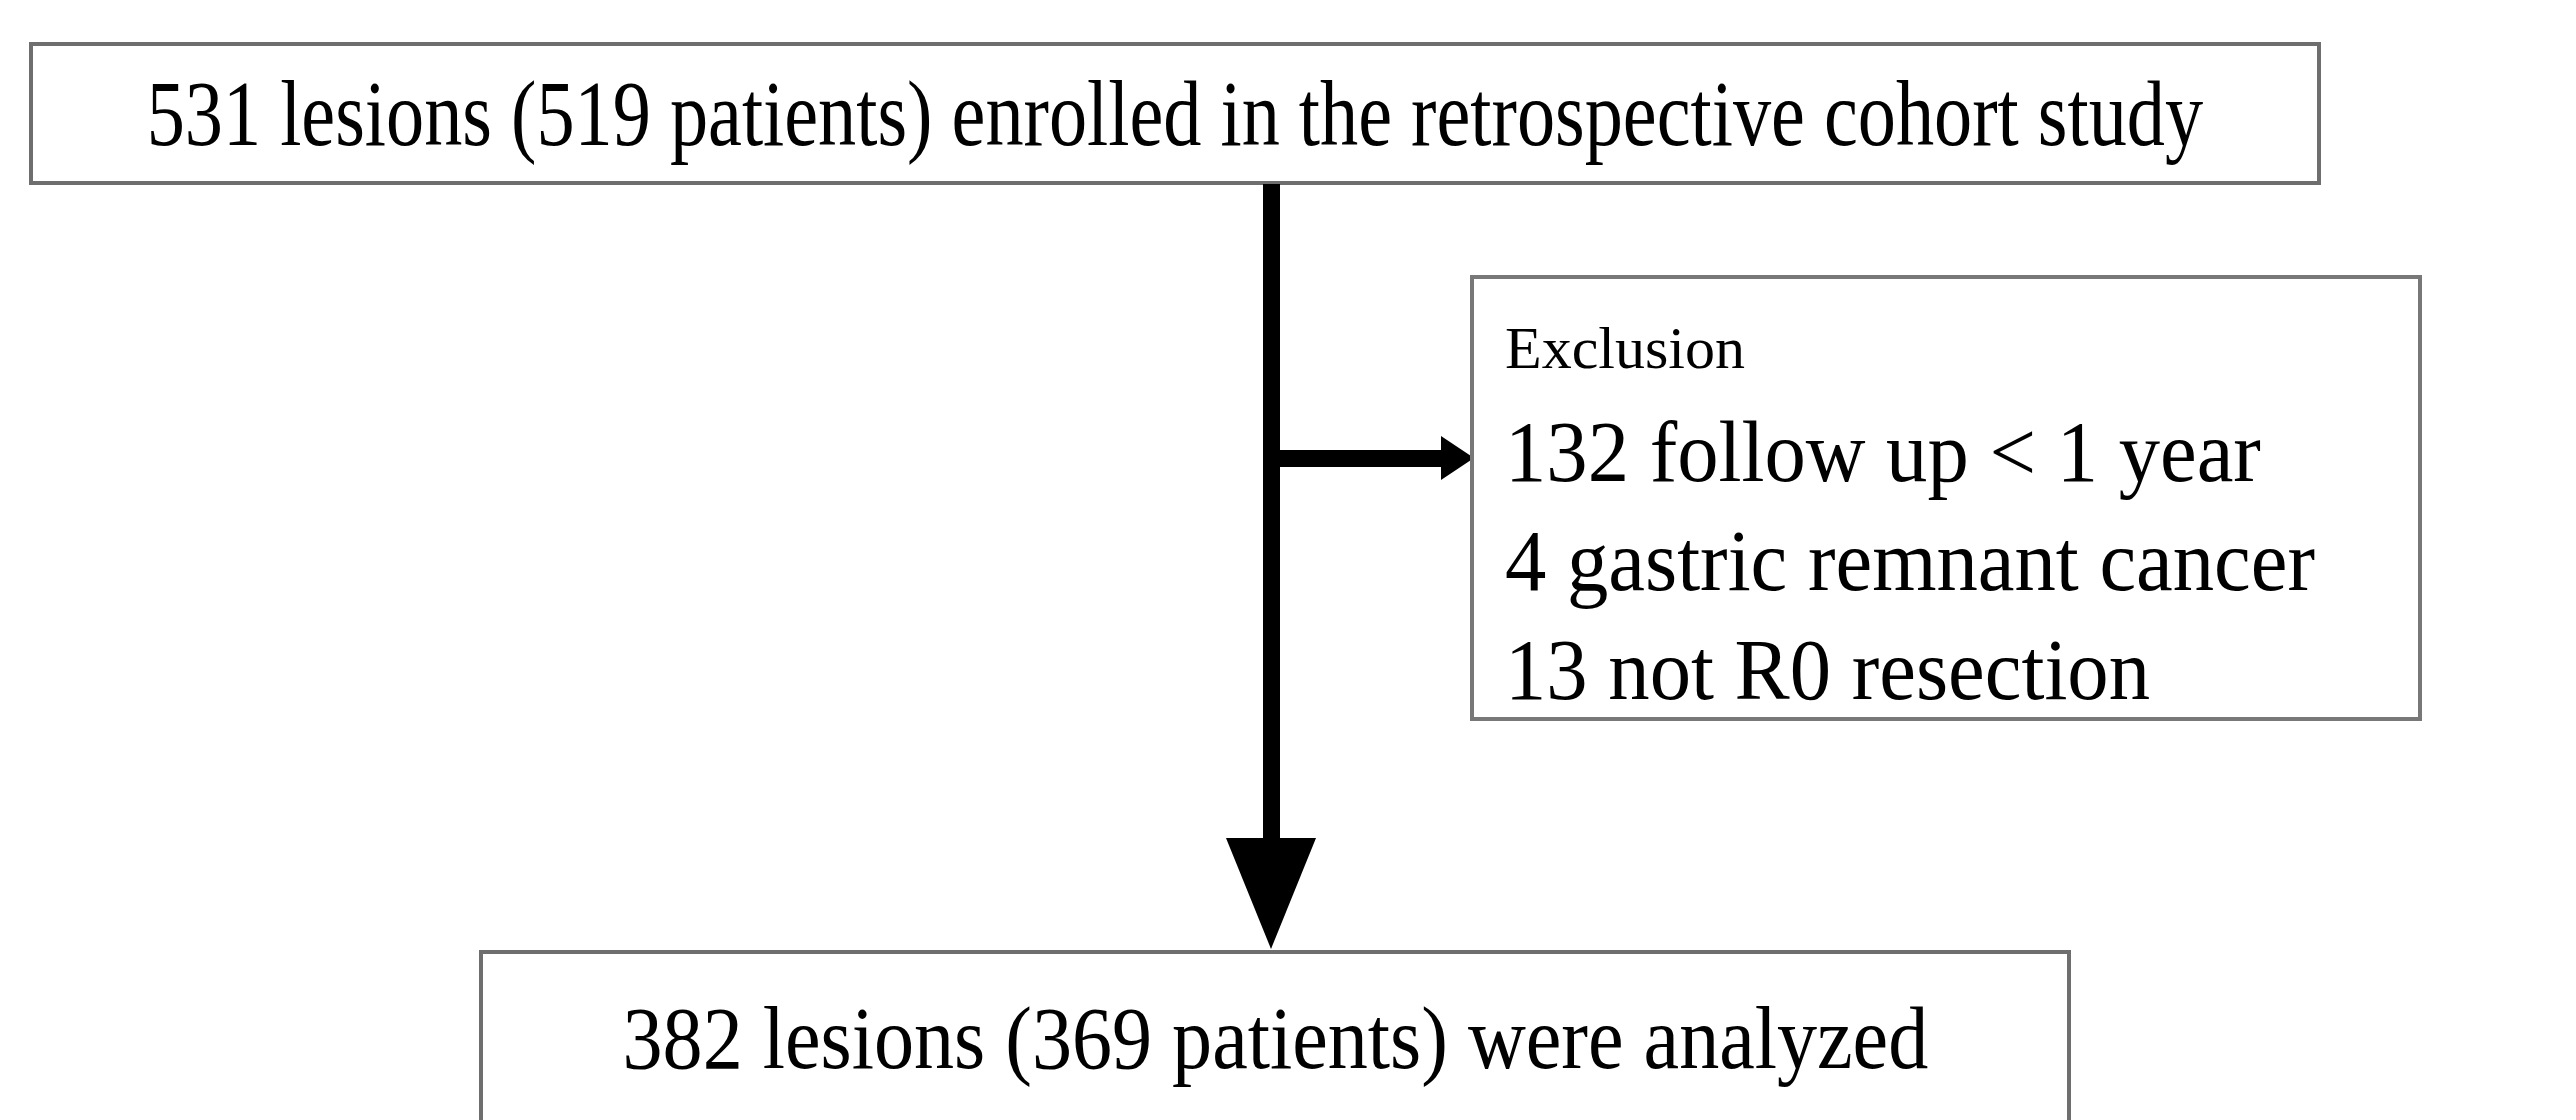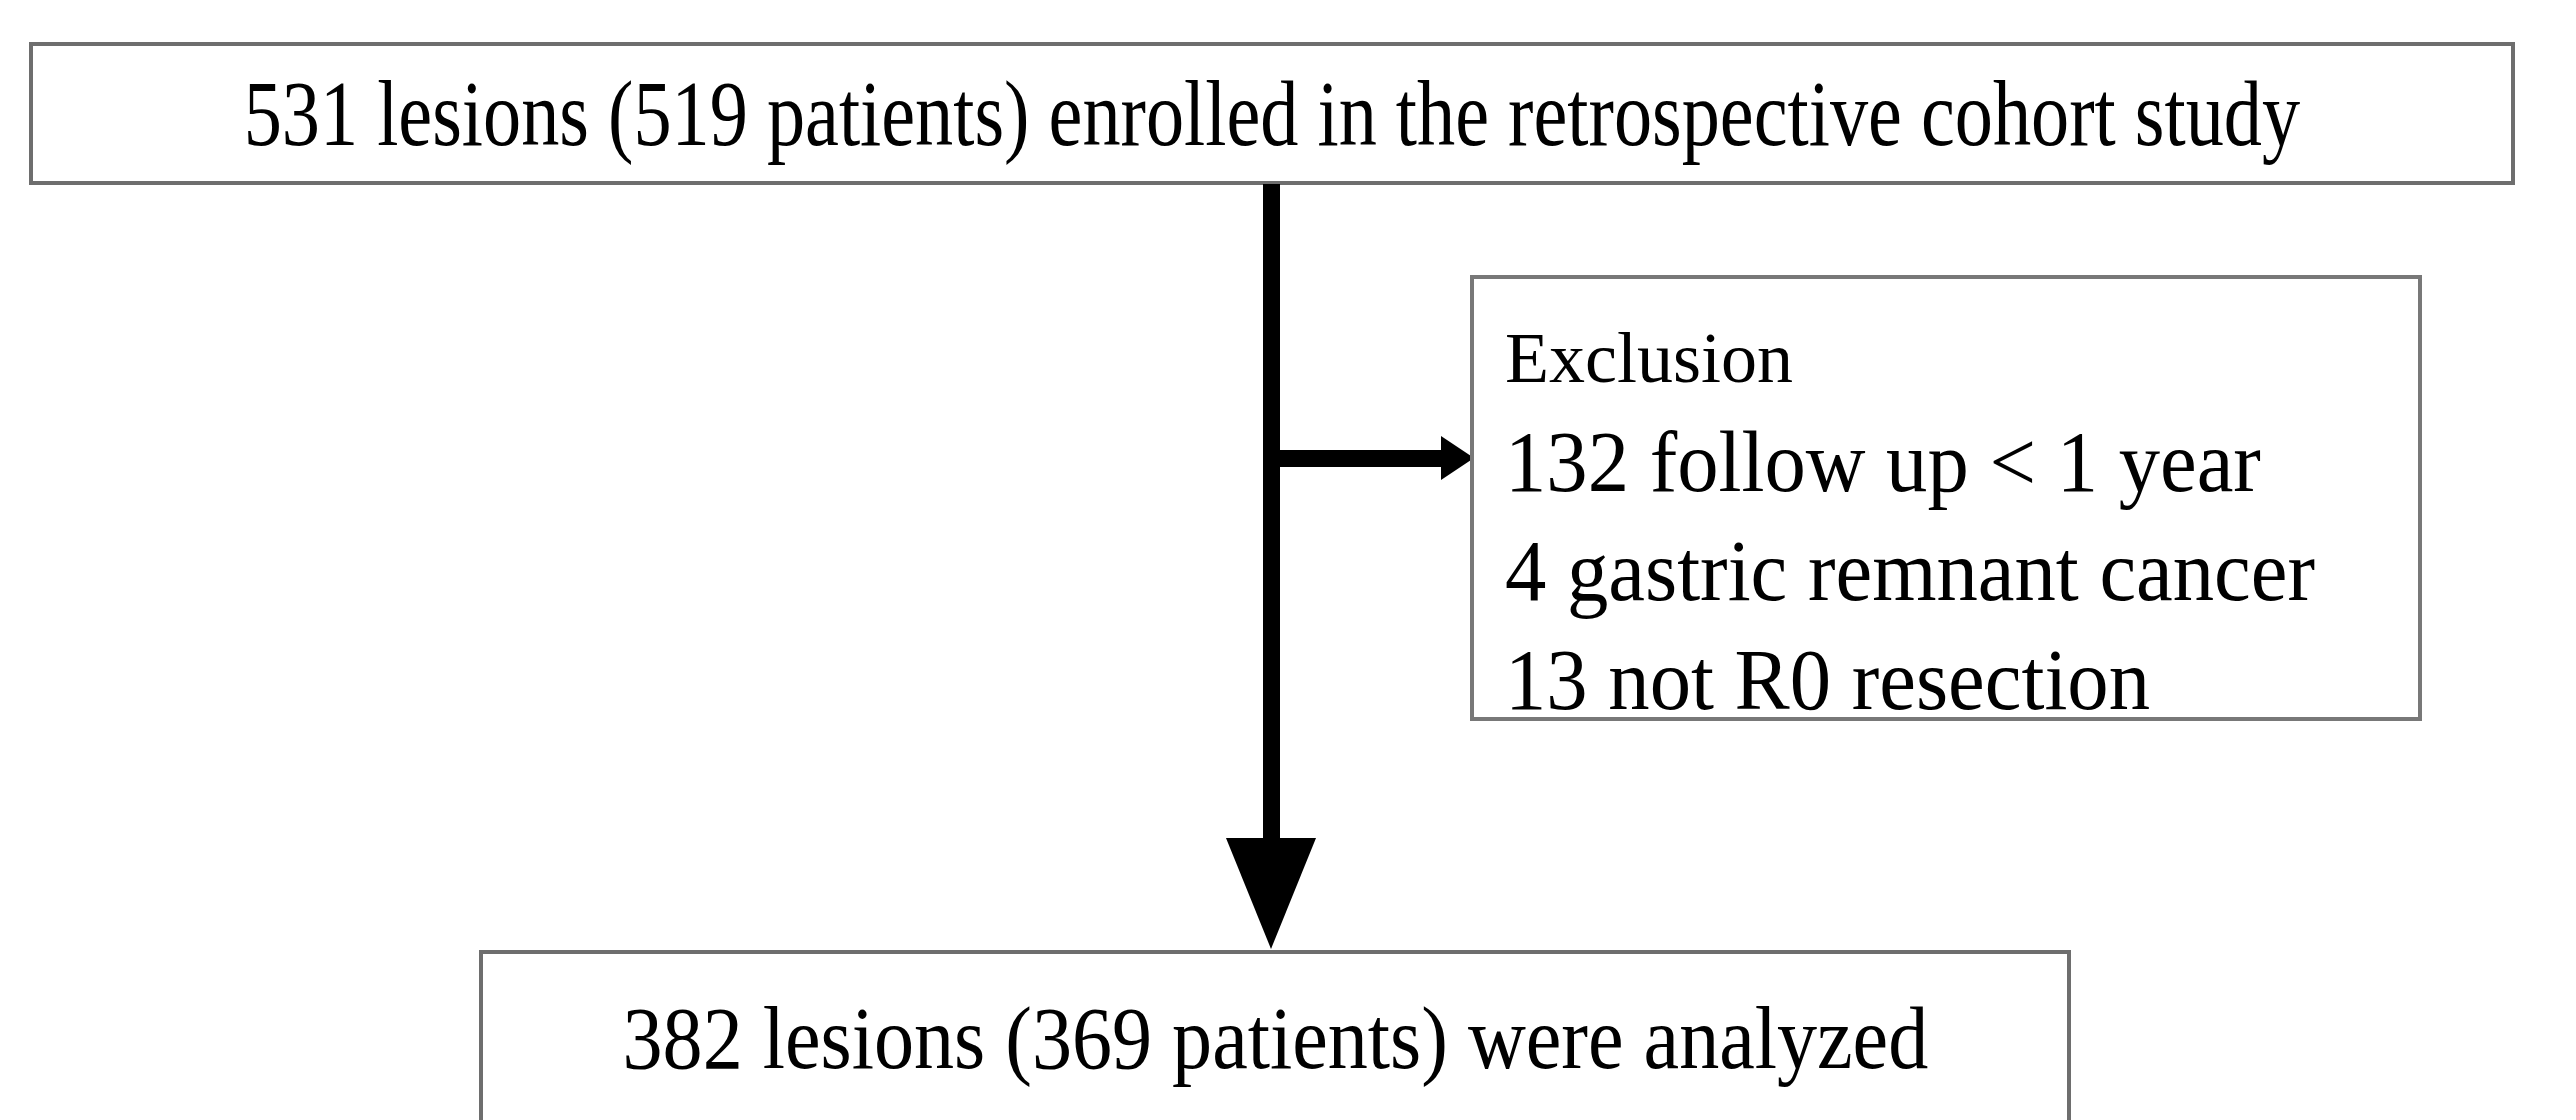--- a/index.html
+++ b/index.html
@@ -27,21 +27,21 @@
     align-items: center;
     justify-content: center;
   }
   .box-text {
     white-space: nowrap;
     line-height: 1;
   }
   #enrollment-box {
     left: 29px;
     top: 42px;
-    width: 2486px;
+    width: 2292px;
     height: 143px;
   }
   #enrollment-box .box-text {
     font-size: 93px;
     transform: scaleX(0.82);
     transform-origin: center center;
   }
   #analyzed-box {
     left: 479px;
     top: 950px;
@@ -55,24 +55,23 @@
   }
   #exclusion-box {
     left: 1470px;
     top: 275px;
     width: 952px;
     height: 446px;
     border-color: #787878;
     padding: 20.4px 14.6px 0 31px;
   }
   #exclusion-box .exclusion-title {
-    font-size: 72px;
+    font-size: 60px;
     line-height: 98px;
     white-space: nowrap;
-    margin-top: 10px;
   }
   #exclusion-box .exclusion-item {
     font-size: 87px;
     line-height: 109px;
     white-space: nowrap;
     transform: scaleX(0.95);
     transform-origin: left center;
   }
   .arrow-line {
     position: absolute;

